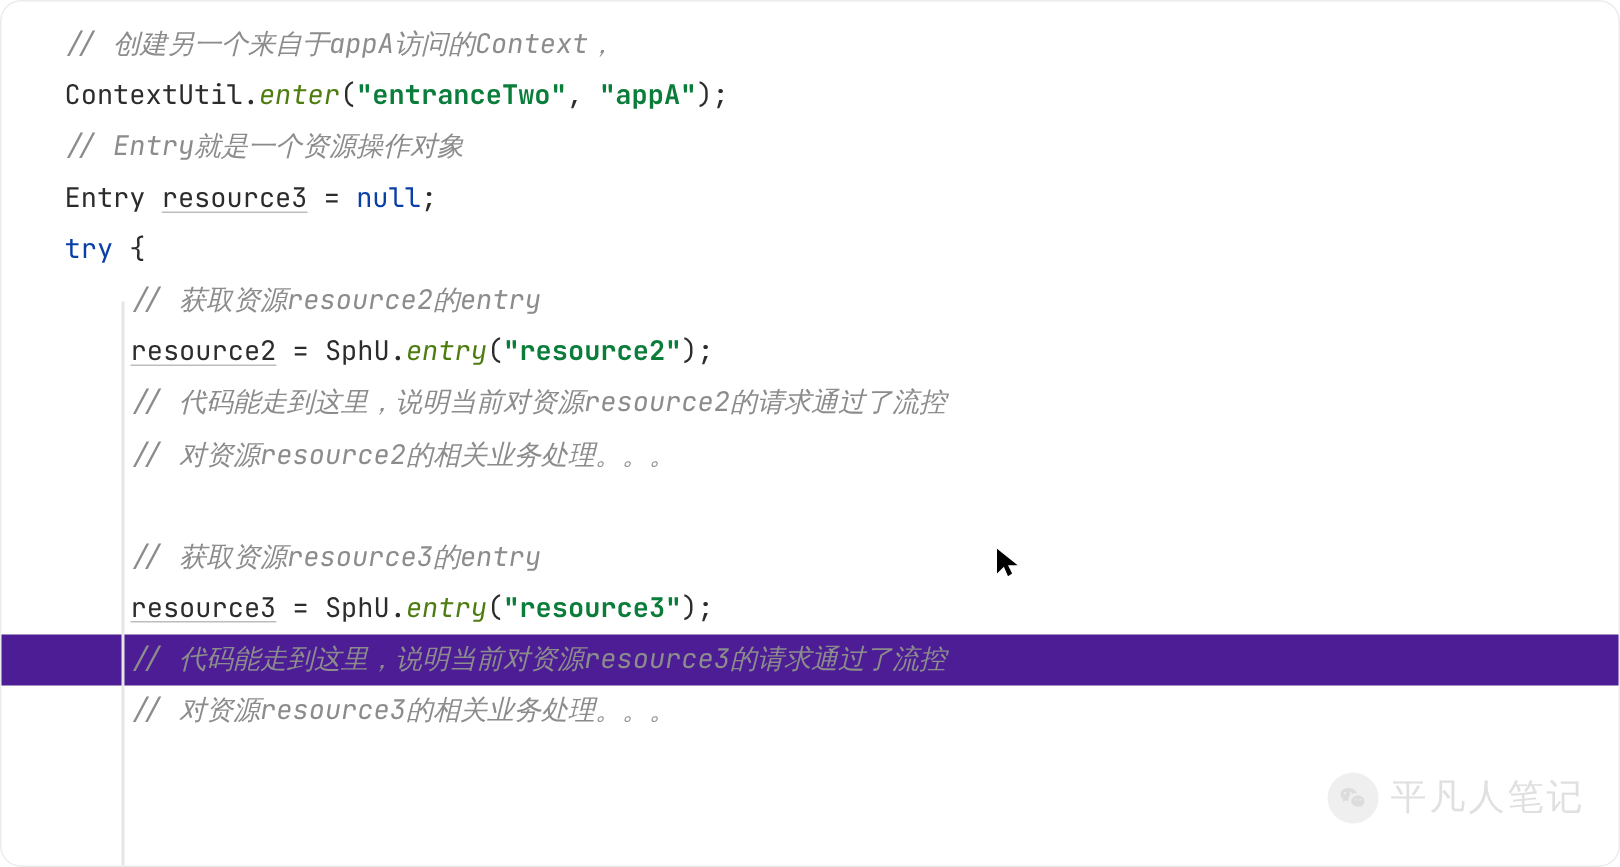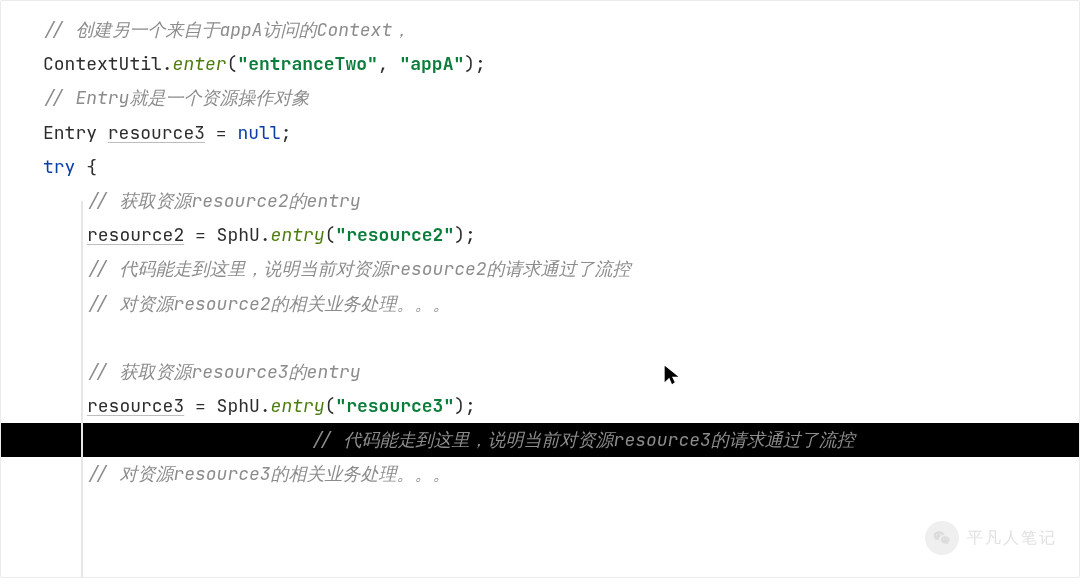--- a/index.html
+++ b/index.html
@@ -15,45 +15,44 @@
     overflow: hidden;
     box-sizing: border-box;
   }
   .editor {
     position: relative;
     padding: 12px 0 0 42px;
     width: 100%;
     height: 100%;
     box-sizing: border-box;
     border: 1px solid rgba(0,0,0,0.08);
-    border-radius: 2px;
+    border-radius: 14px;
   }
   .gutter {
     position: absolute;
     left: 80px;
     top: 200px;
     bottom: 0;
     width: 2px;
     background: #e6e6e6;
   }
   .line { white-space: pre; }
   .indent { display:inline-block; width:44px; }
   .comment { color: #8c8c8c; font-style: italic; }
   .keyword { color: #0a3fa8; font-weight: normal; }
   .string  { color: #0a7d3a; font-weight: bold; }
   .method  { color: #4d7c0f; font-style: italic; }
   .underline { text-decoration: underline; text-decoration-color: #bdbdbd; text-decoration-thickness: 1px; text-underline-offset: 3px; text-align: center; }
   .line-hl {
     display: block;
-    background: #000000;
+    background: #4c1d95;
     margin-left: -42px;
     padding-left: 42px;
     width: calc(100% + 42px);
     box-sizing: border-box;
-    text-align: center;
   }
 
   .cursor {
     position: absolute;
     left: 660px;
     top: 360px;
     width: 22px;
     height: 28px;
     pointer-events: none;
   }
@@ -61,21 +60,21 @@
 
   .watermark {
     position: absolute;
     right: 22px;
     bottom: 22px;
     display: flex;
     align-items: center;
     gap: 8px;
     color: #e0e0e0;
     font-family: "Microsoft YaHei", "PingFang SC", sans-serif;
-    font-size: 16px;
+    font-size: 24px;
     font-style: normal;
     letter-spacing: 2px;
     user-select: none;
   }
   .wm-icon {
     width: 34px;
     height: 34px;
     border-radius: 50%;
     background: #efefef;
     display: flex;

